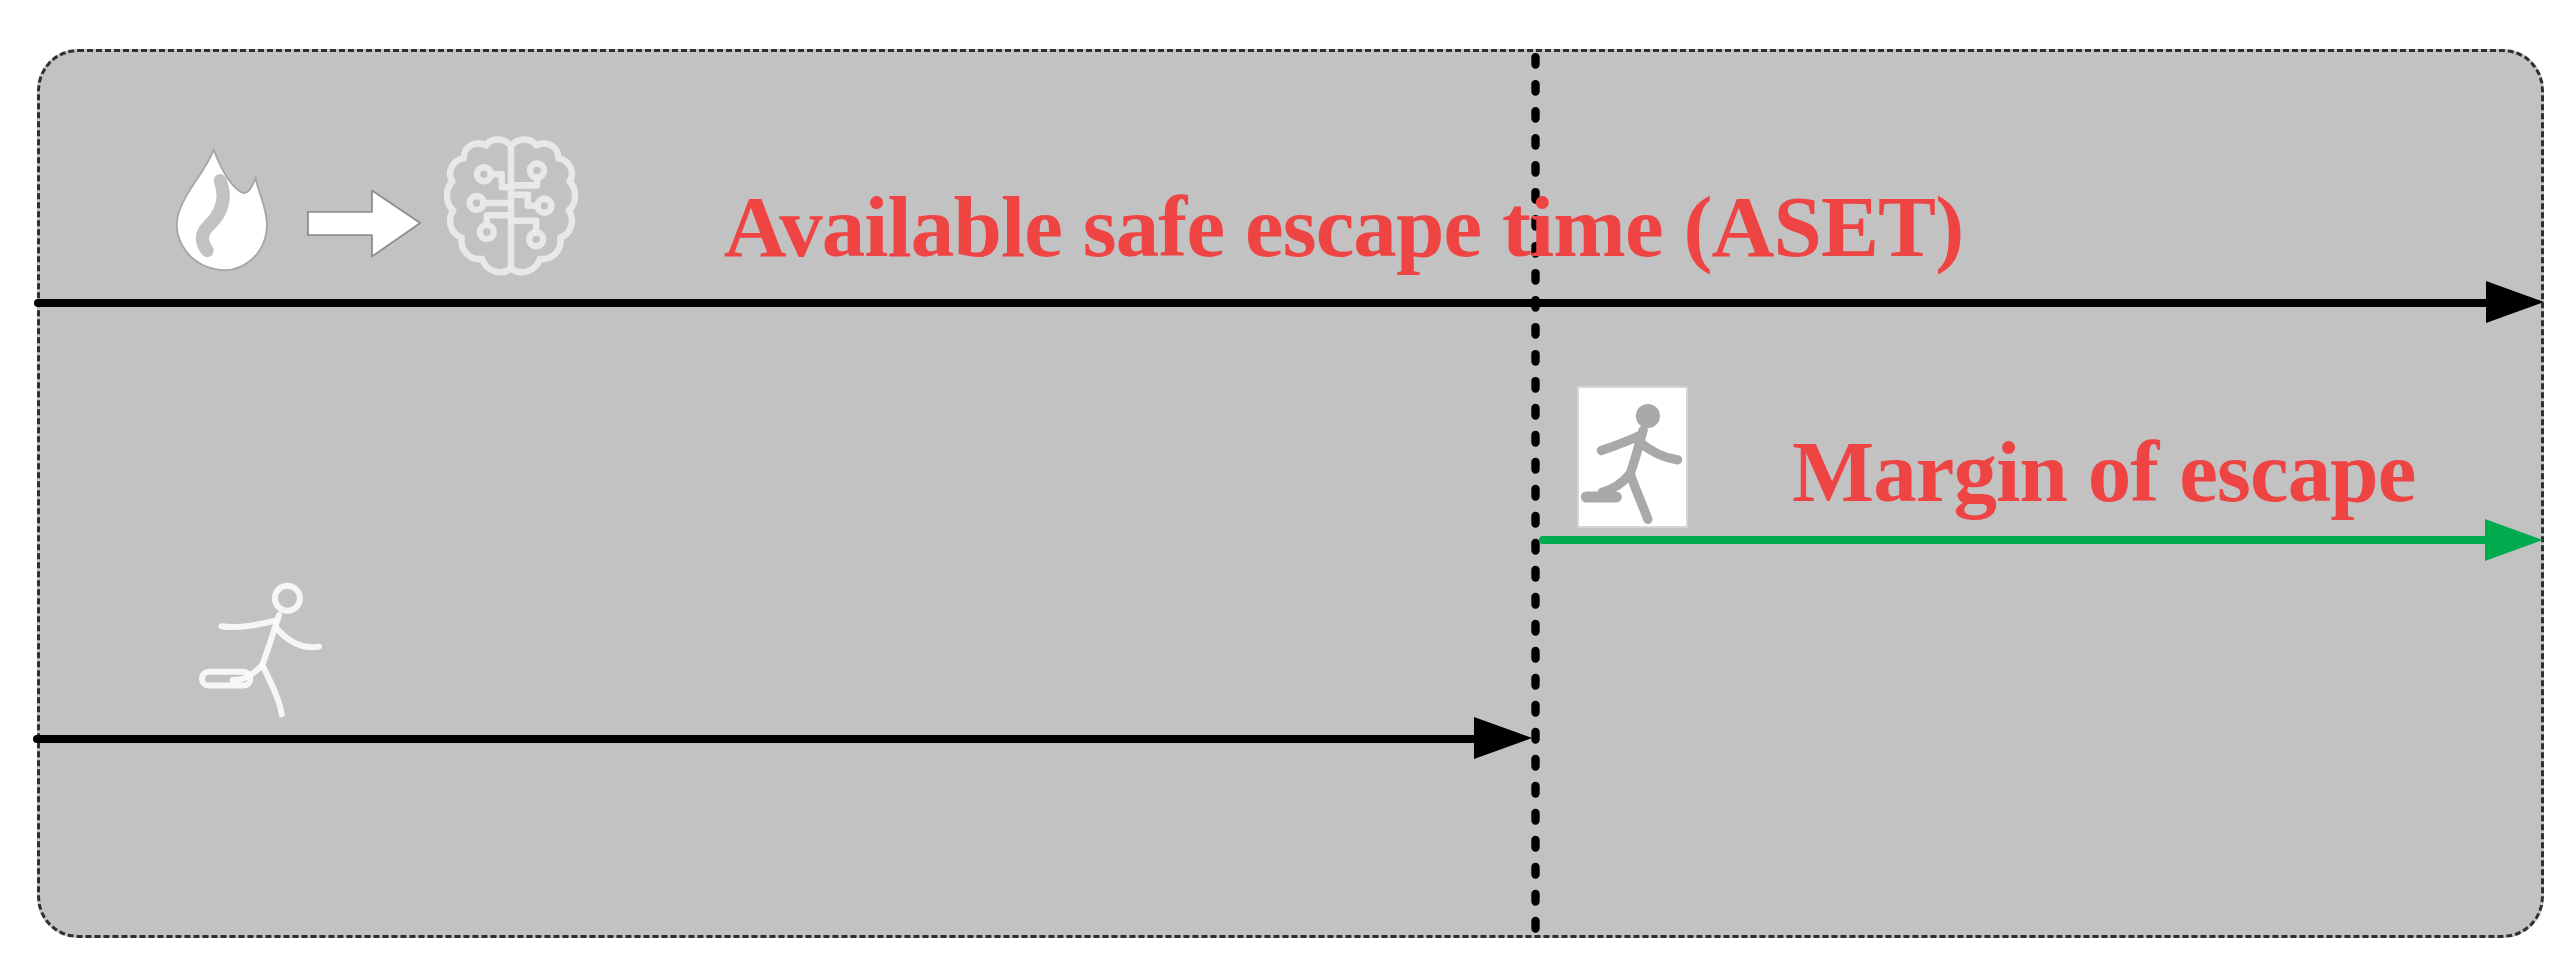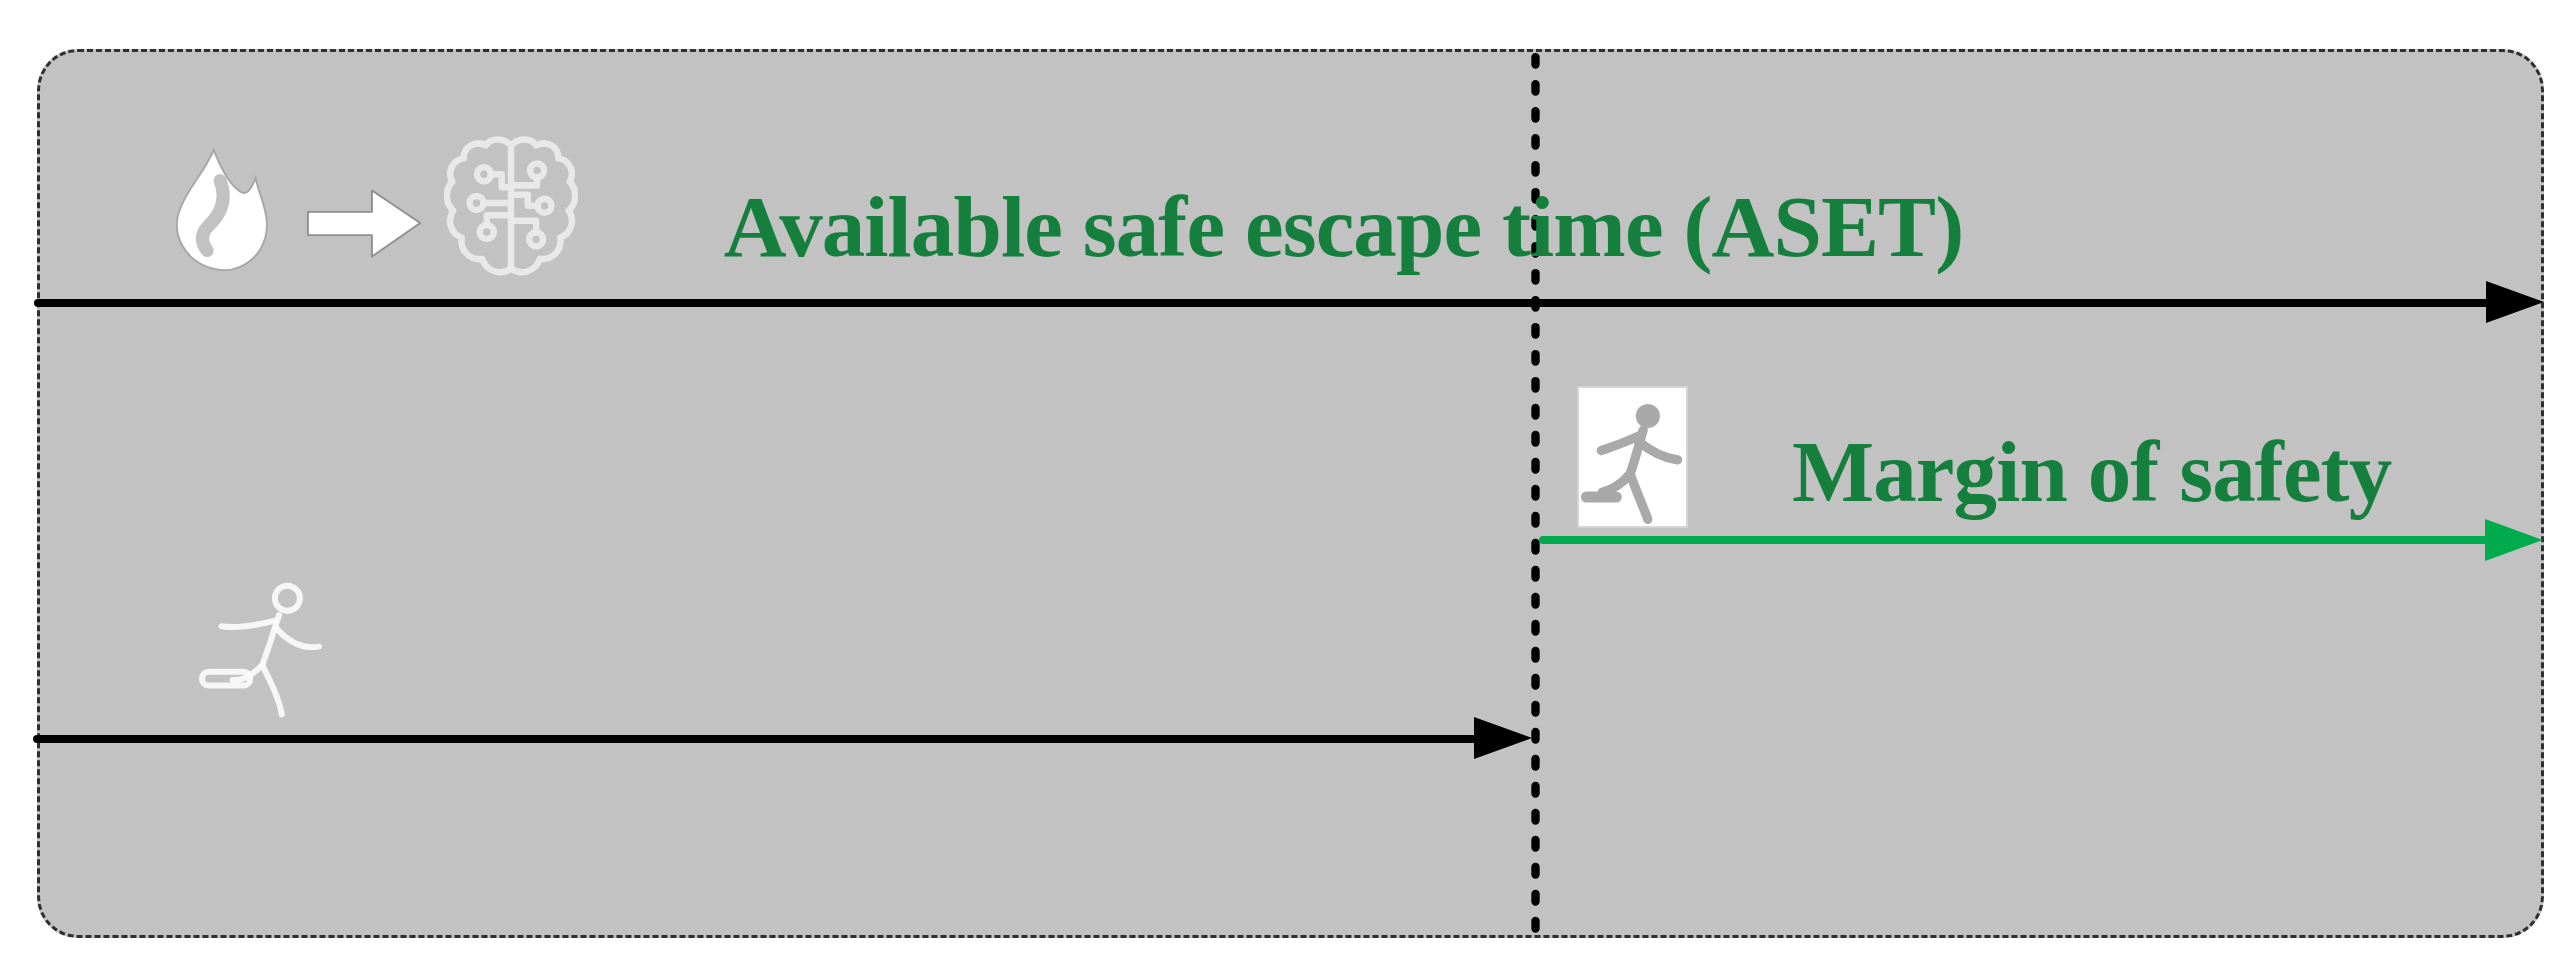--- a/index.html
+++ b/index.html
@@ -6,21 +6,21 @@
   .canvas{position:relative;width:2576px;height:975px;background:#ffffff;overflow:hidden;
           font-family:"Liberation Serif","DejaVu Serif",serif;}
   .panel{position:absolute;left:37px;top:49px;width:2501px;height:883px;
          background:#c2c2c2;border:3.7px dashed #2f2f2f;border-radius:41px;}
   .hline{position:absolute;height:8.4px;background:#000;border-radius:4.7px;}
   .hline.green{background:#00ab4e;}
   .ahead{position:absolute;width:0;height:0;border-top:21.4px solid transparent;
          border-bottom:21.4px solid transparent;border-left:58px solid #000;}
   .ahead.green{border-left-color:#00ab4e;}
   .divider{position:absolute;left:1527px;top:45px;width:17px;height:903px;}
-  .label{position:absolute;font-weight:bold;font-size:87px;line-height:1;color:#15803d;
+  .label{position:absolute;font-weight:bold;font-size:87px;line-height:1;color:#ef4444;
          white-space:nowrap;letter-spacing:-0.9px;}
   .label sub{font-size:0.62em;vertical-align:-0.24em;line-height:0;}
   .icon{position:absolute;}
   .door{position:absolute;left:1579px;top:388px;width:107px;height:138px;background:#ffffff;
         box-shadow:0 0 0 1.9px #d6d6d6;}
   .door svg{overflow:visible;position:absolute;left:0;top:0;}
   svg{display:block;}
 </style>
 </head>
 <body>
@@ -87,21 +87,21 @@
         <path d="M69 45 C64 62 60 78 55 92"></path>
         <path d="M65 51 C50 58 36 63 24 67"></path>
         <path d="M64 57 C78 69 92 75 106 77"></path>
         <path d="M55 92 C46 103 36 109 25 112"></path>
         <path d="M8 117 H40" stroke-width="12"></path>
         <path d="M55 92 C61 110 69 127 74 141"></path>
       </g>
     </svg>
   </div>
 
-  <div class="label" style="left:1792px;top:428px;">Margin of safety</div>
+  <div class="label" style="left:1792px;top:428px;">Margin of escape</div>
 
   <div class="hline green" style="left:1539px;top:536px;width:952px;"></div>
   <div class="ahead green" style="left:2485px;top:519px;"></div>
 
   <div class="icon" style="left:197px;top:577px;">
     <svg width="126" height="142" viewBox="0 0 135 153">
       <g fill="none" stroke="#fbfbfb" stroke-opacity="0.92" stroke-width="6.5" stroke-linecap="round" stroke-linejoin="round">
         <circle cx="97" cy="23" r="13.5"></circle>
         <path d="M88 41 C82 60 76 78 70 95"></path>
         <path d="M84 47 C64 52 44 56 26 53"></path>

